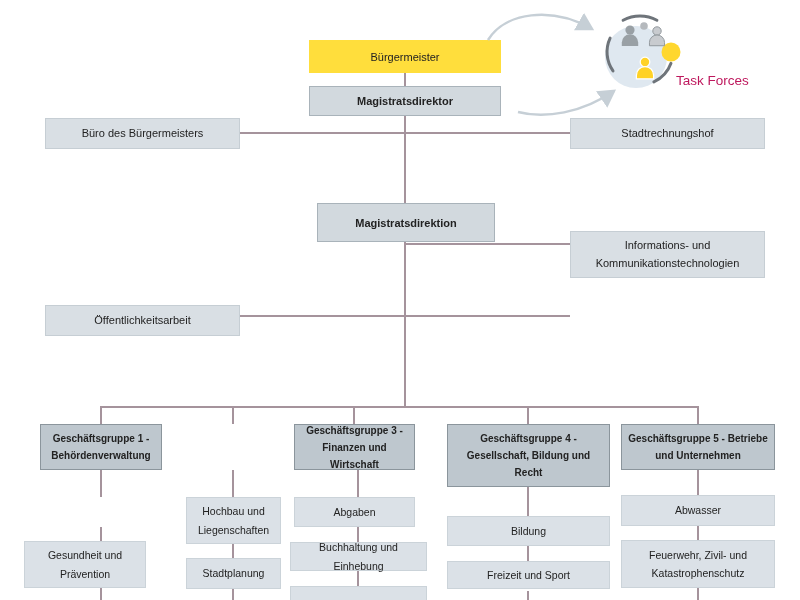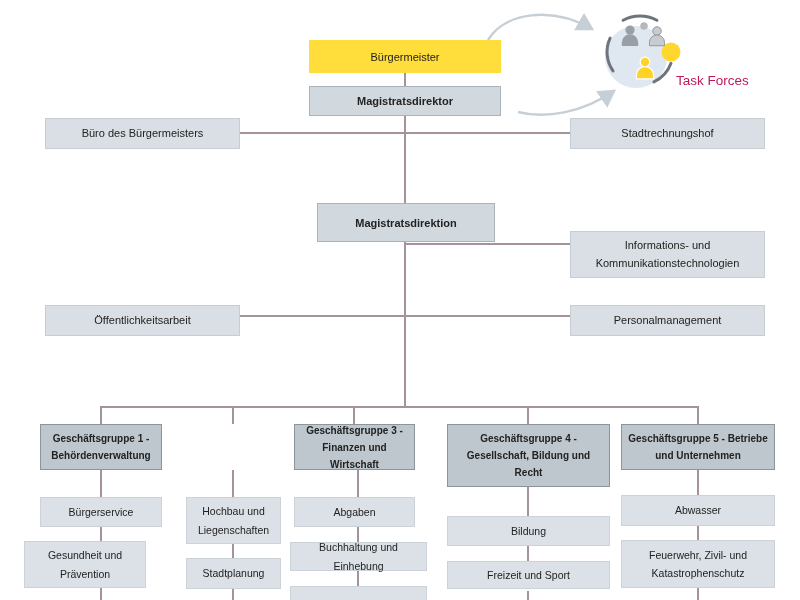--- a/index.html
+++ b/index.html
@@ -62,24 +62,22 @@
   <div class="vline" style="left:697px; top:526px; height:14px;"></div>
   <div class="vline" style="left:697px; top:588px; height:12px;"></div>
 
   <div class="box box--yellow" style="left:309px; top:40px;  width:192px; height:33px;">Bürgermeister</div>
   <div class="box box--hdr" style="left:309px; top:86px;  width:192px; height:30px;">Magistratsdirektor</div>
   <div class="box box--light" style="left:45px;  top:118px; width:195px; height:31px;">Büro des Bürgermeisters</div>
   <div class="box box--light" style="left:570px; top:118px; width:195px; height:31px;">Stadtrechnungshof</div>
   <div class="box box--hdr" style="left:317px; top:203px; width:178px; height:39px;">Magistratsdirektion</div>
   <div class="box box--light" style="left:570px; top:231px; width:195px; height:47px;">Informations- und Kommunikationstechnologien</div>
   <div class="box box--light" style="left:45px;  top:305px; width:195px; height:31px;">Öffentlichkeitsarbeit</div>
-  <div class="box box--light" style="left:570px; top:305px; width:195px; height:31px;">Personalmanagement</div>
 
   <div class="box box--group" style="left:40px; top:424px; width:122px; height:46px;">Geschäftsgruppe 1 - Behördenverwaltung</div>
-  <div class="box box--item" style="left:40px; top:497px; width:122px; height:30px;">Bürgerservice</div>
   <div class="box box--item" style="left:24px; top:541px; width:122px; height:47px;">Gesundheit und Prävention</div>
 
   <div class="box box--item" style="left:186px; top:497px; width:95px; height:47px;">Hochbau und Liegenschaften</div>
   <div class="box box--item" style="left:186px; top:558px; width:95px; height:31px;">Stadtplanung</div>
 
   <div class="box box--group" style="left:294px; top:424px; width:121px; height:46px;">Geschäftsgruppe 3 - Finanzen und Wirtschaft</div>
   <div class="box box--item" style="left:294px; top:497px; width:121px; height:30px;">Abgaben</div>
   <div class="box box--item" style="left:290px; top:542px; width:137px; height:29px;">Buchhaltung und Einhebung</div>
   <div class="box box--item" style="left:290px; top:586px; width:137px; height:20px;"></div>
 

